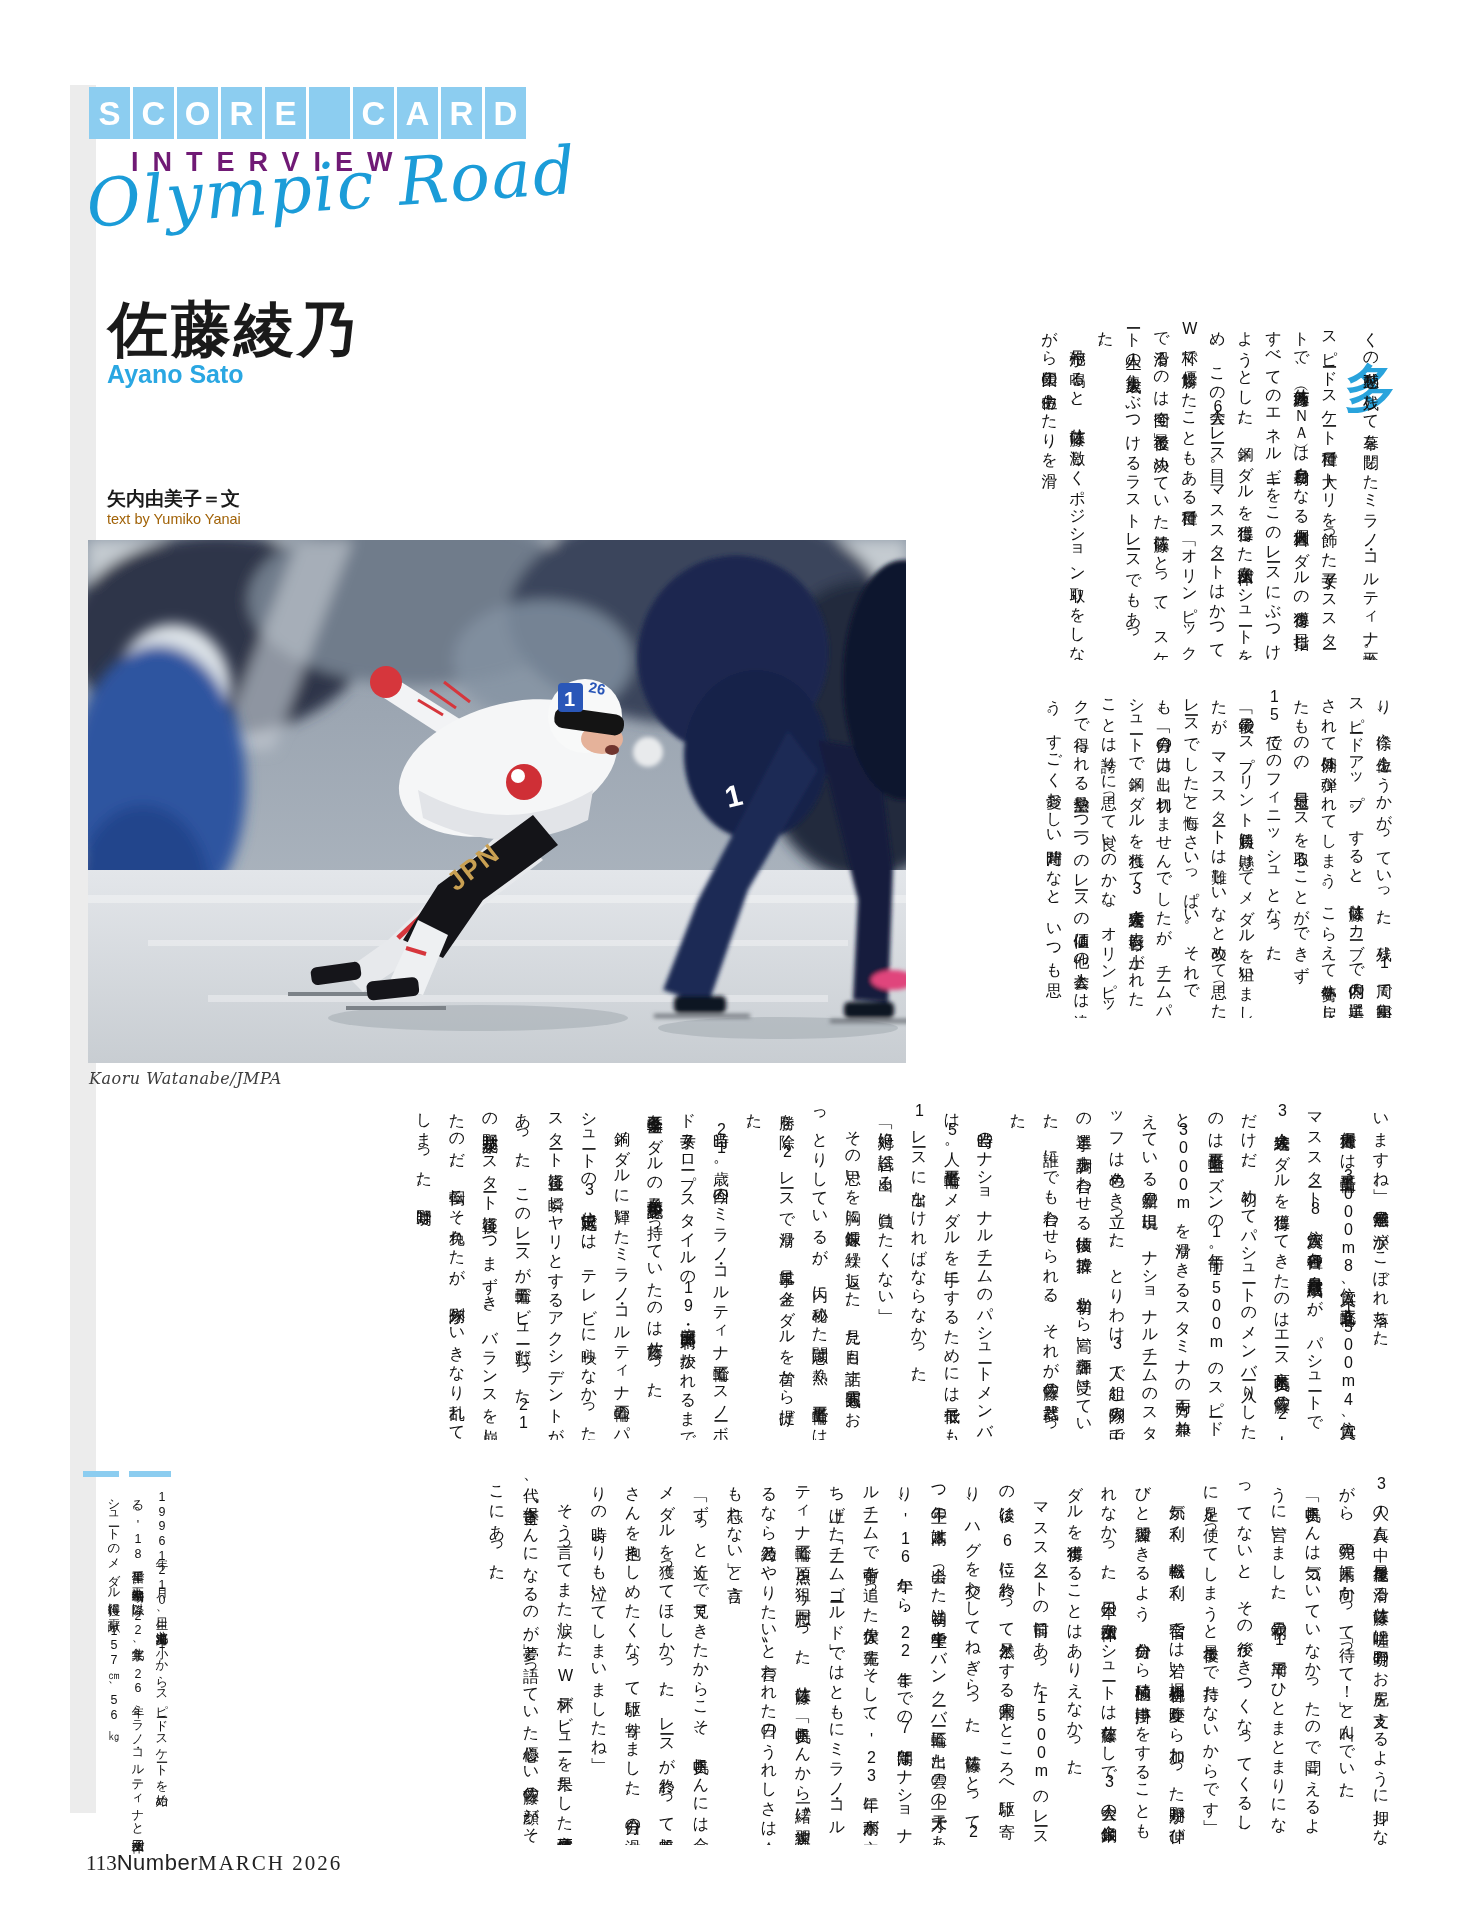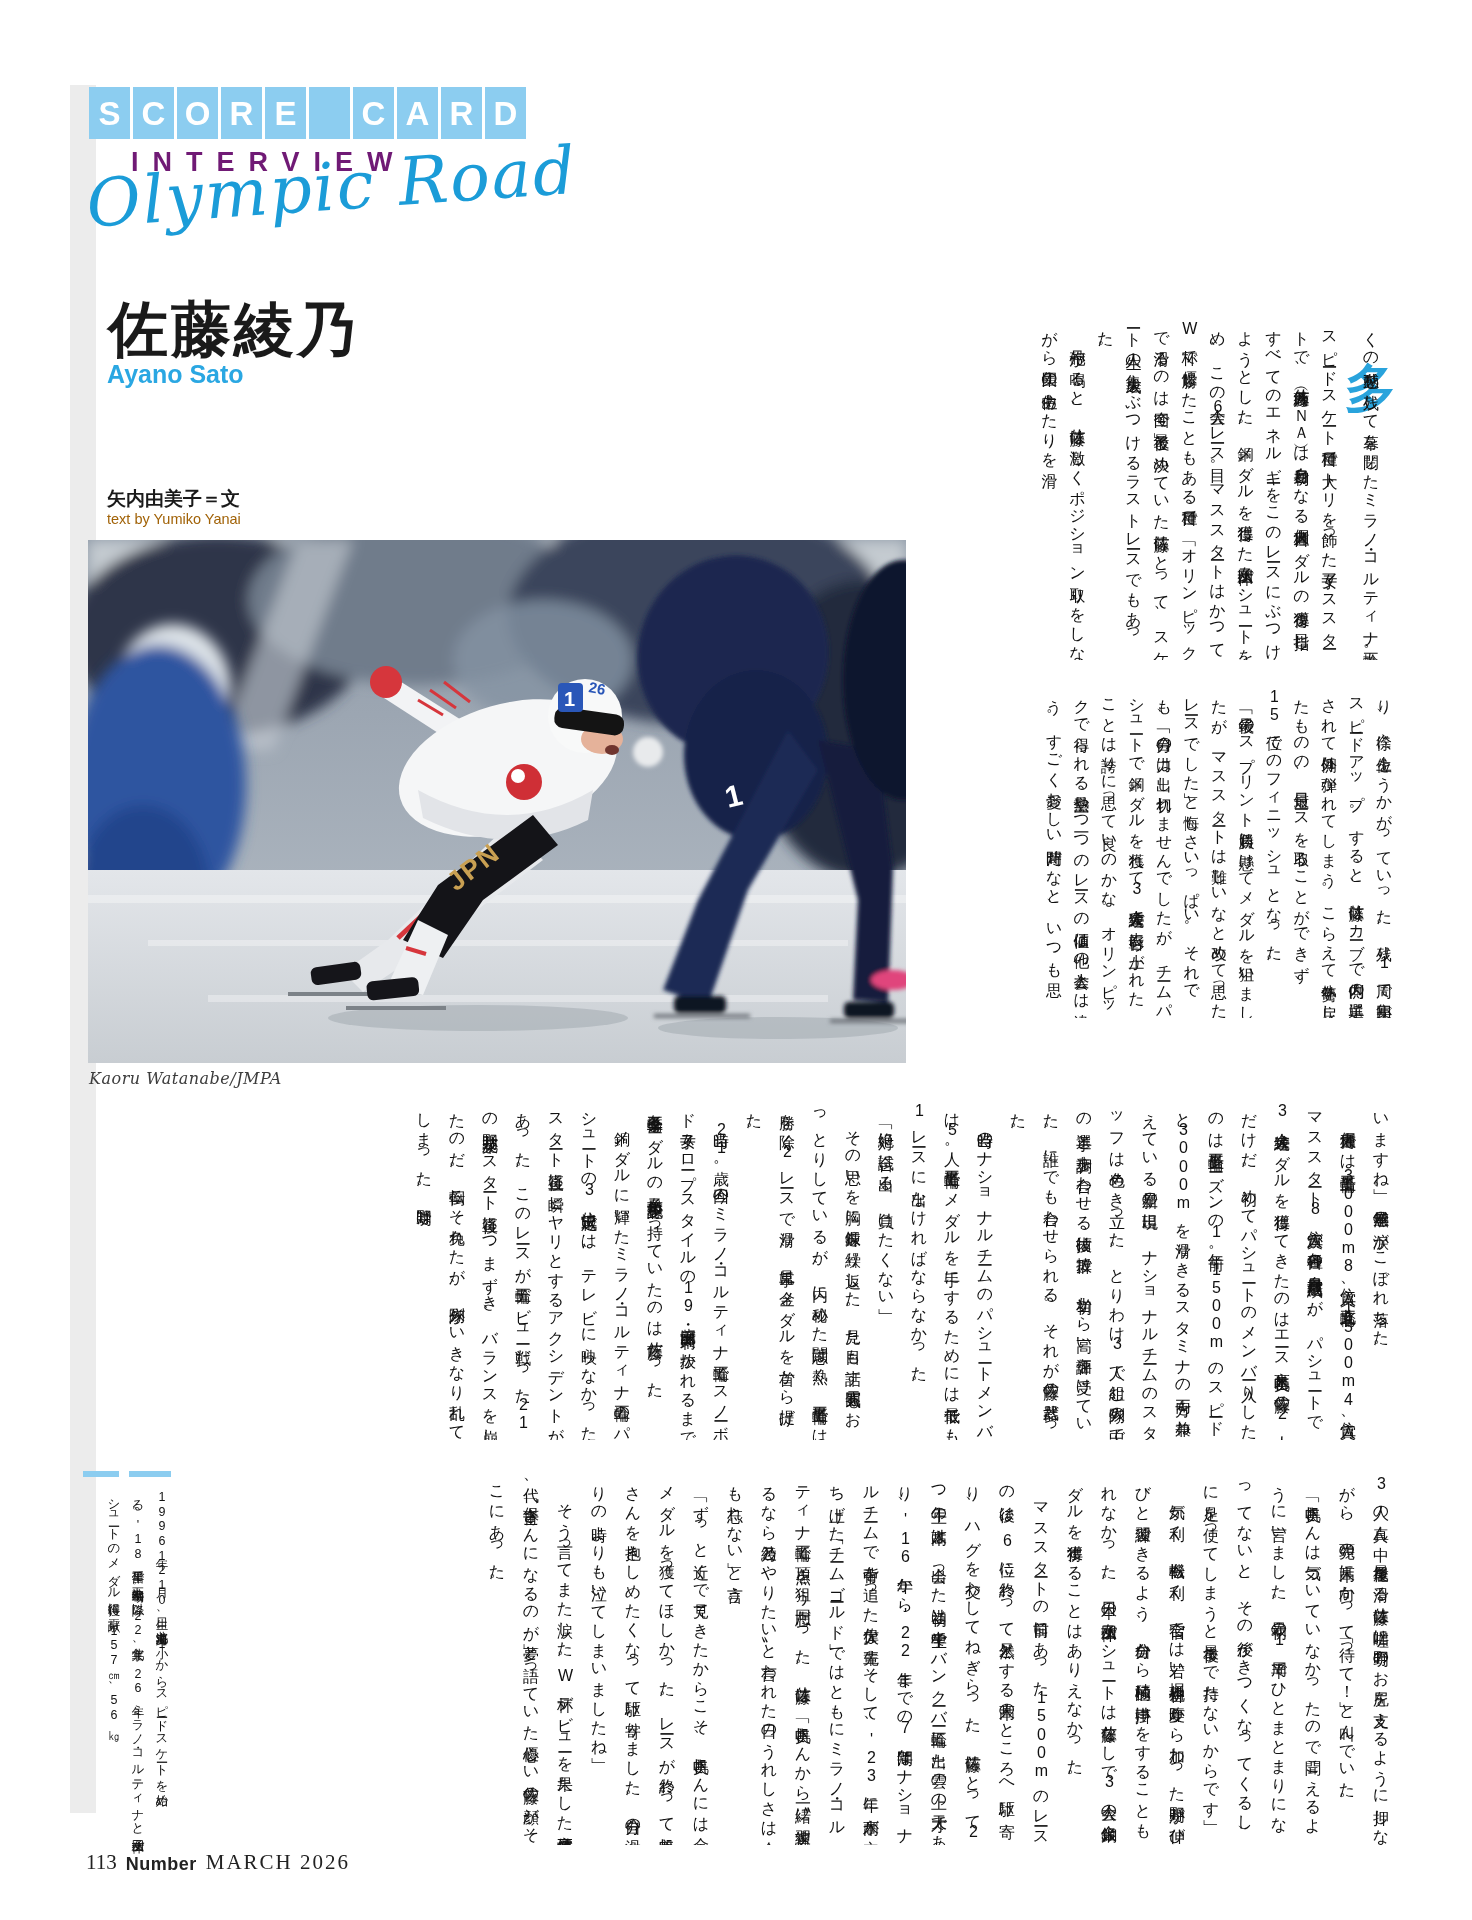--- a/index.html
+++ b/index.html
@@ -50,23 +50,23 @@
 
   
   .pbar { top:1471px; height:6px; background:#8ccdf0; }
   #pbar1 { left:83px; width:36px; }
   #pbar2 { left:129px; width:42px; }
   #profile-text { left:72px; top:1490px; width:102px; height:366px;
     writing-mode:vertical-rl; text-orientation:upright; font-size:12.5px;
     line-height:24px; letter-spacing:0.5px; color:#111; overflow:hidden; }
 
   
-  #footer { left:86px; top:1850px; display:flex; align-items:flex-end; gap:9px; color:#222; }
+  #footer { left:86px; top:1850px; display:flex; align-items:center; color:#222; }
   #footer .pgnum { font-family:"Liberation Serif", serif; font-size:21px; }
-  #footer .maglogo { font-size:18px; font-weight:bold; letter-spacing:0.5px; }
+  #footer .maglogo { font-size:22px; font-weight:normal; letter-spacing:0.5px; }
   #footer .issue { font-family:"Liberation Serif", serif; font-size:21px; letter-spacing:2px; }
 </style>
 </head>
 <body>
 
 <div id="page">
 
   <div id="left-strip" class="abs"></div>
 
   <div id="tiles" class="abs">

